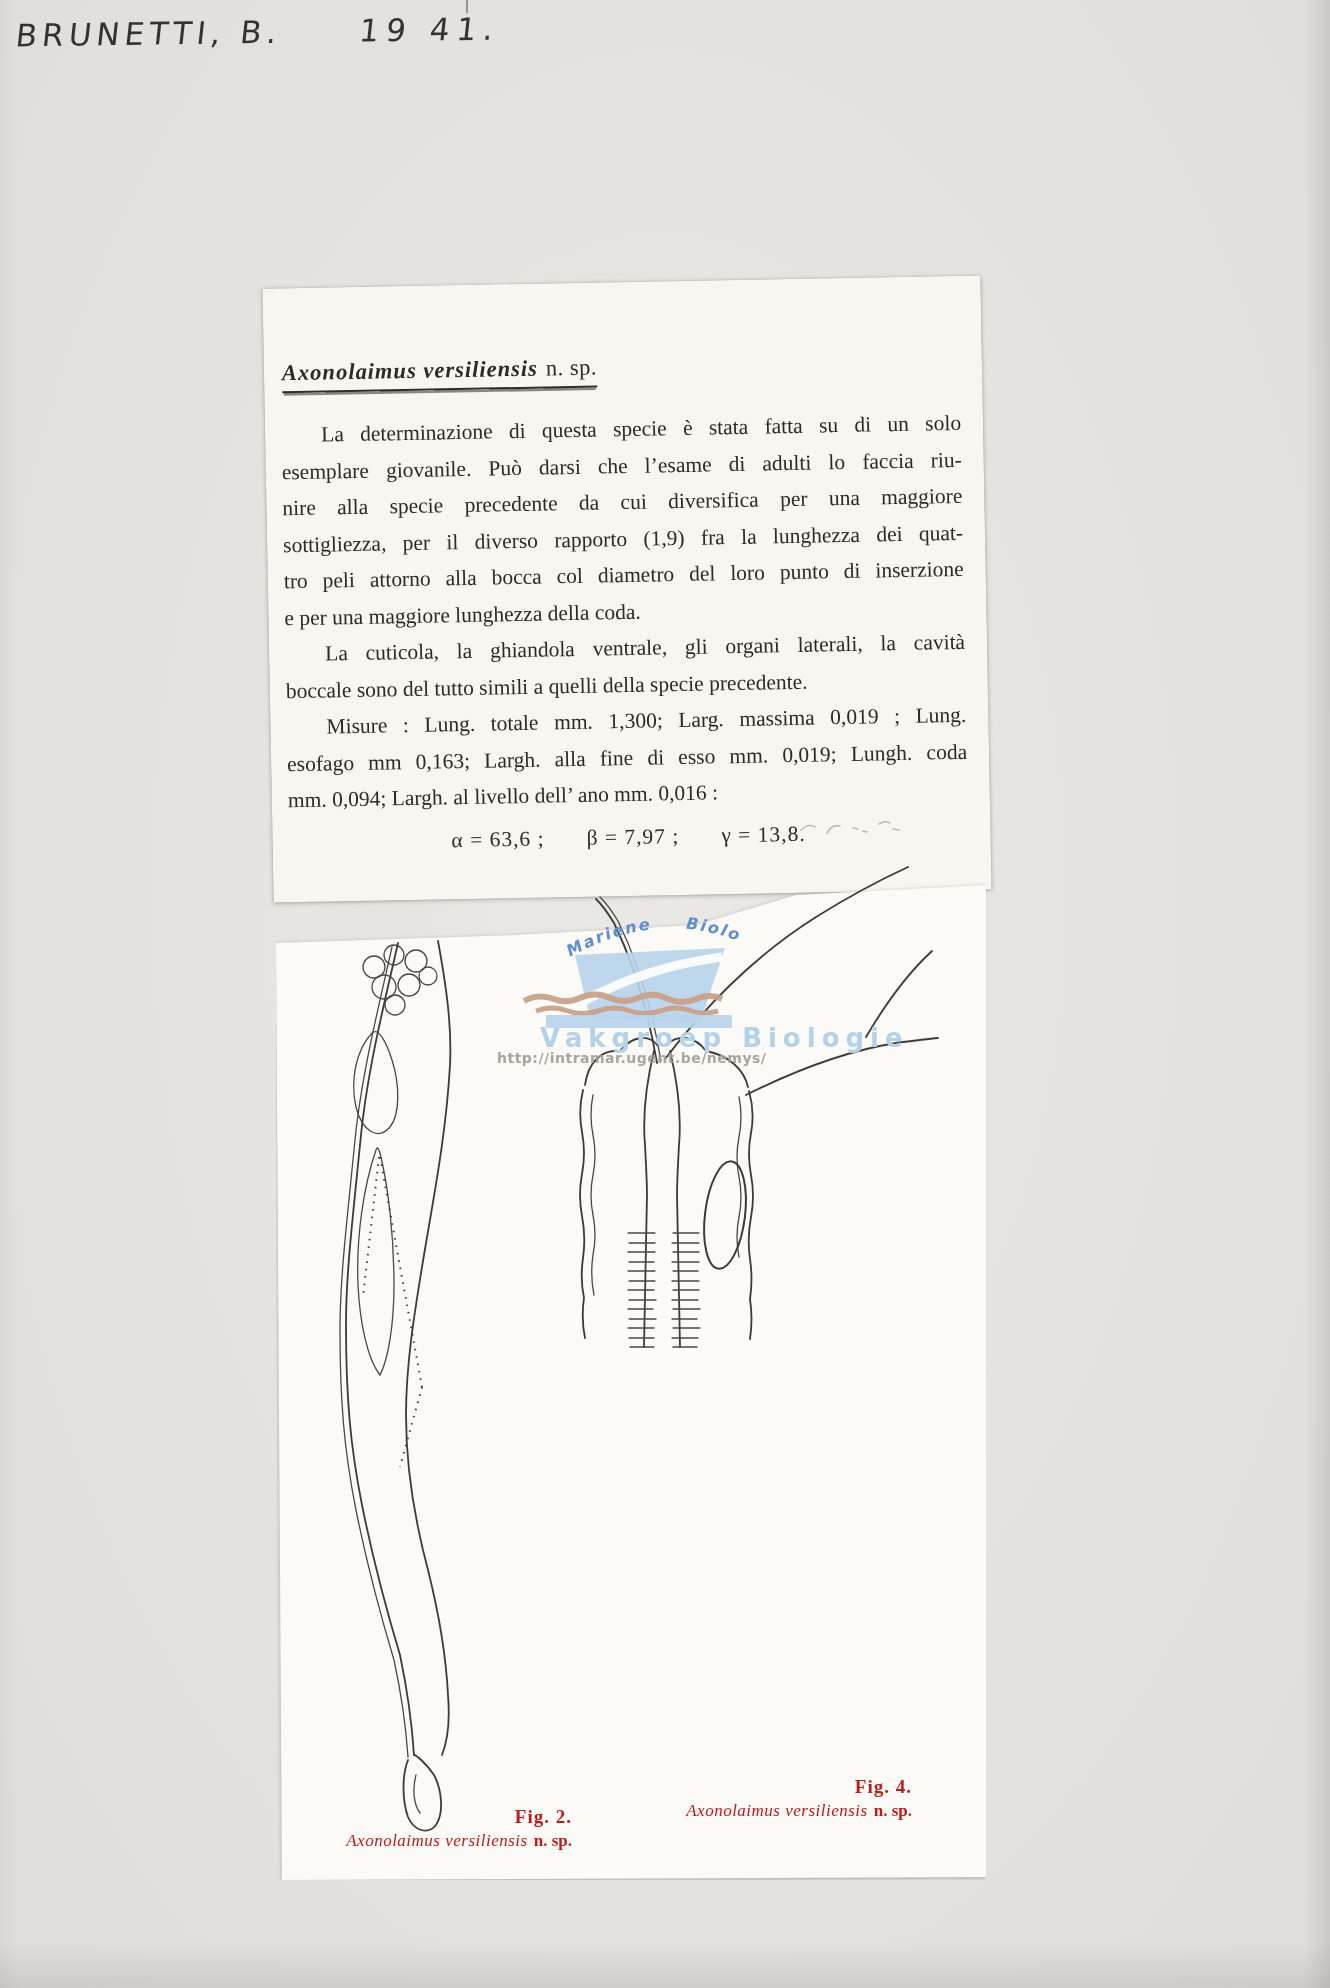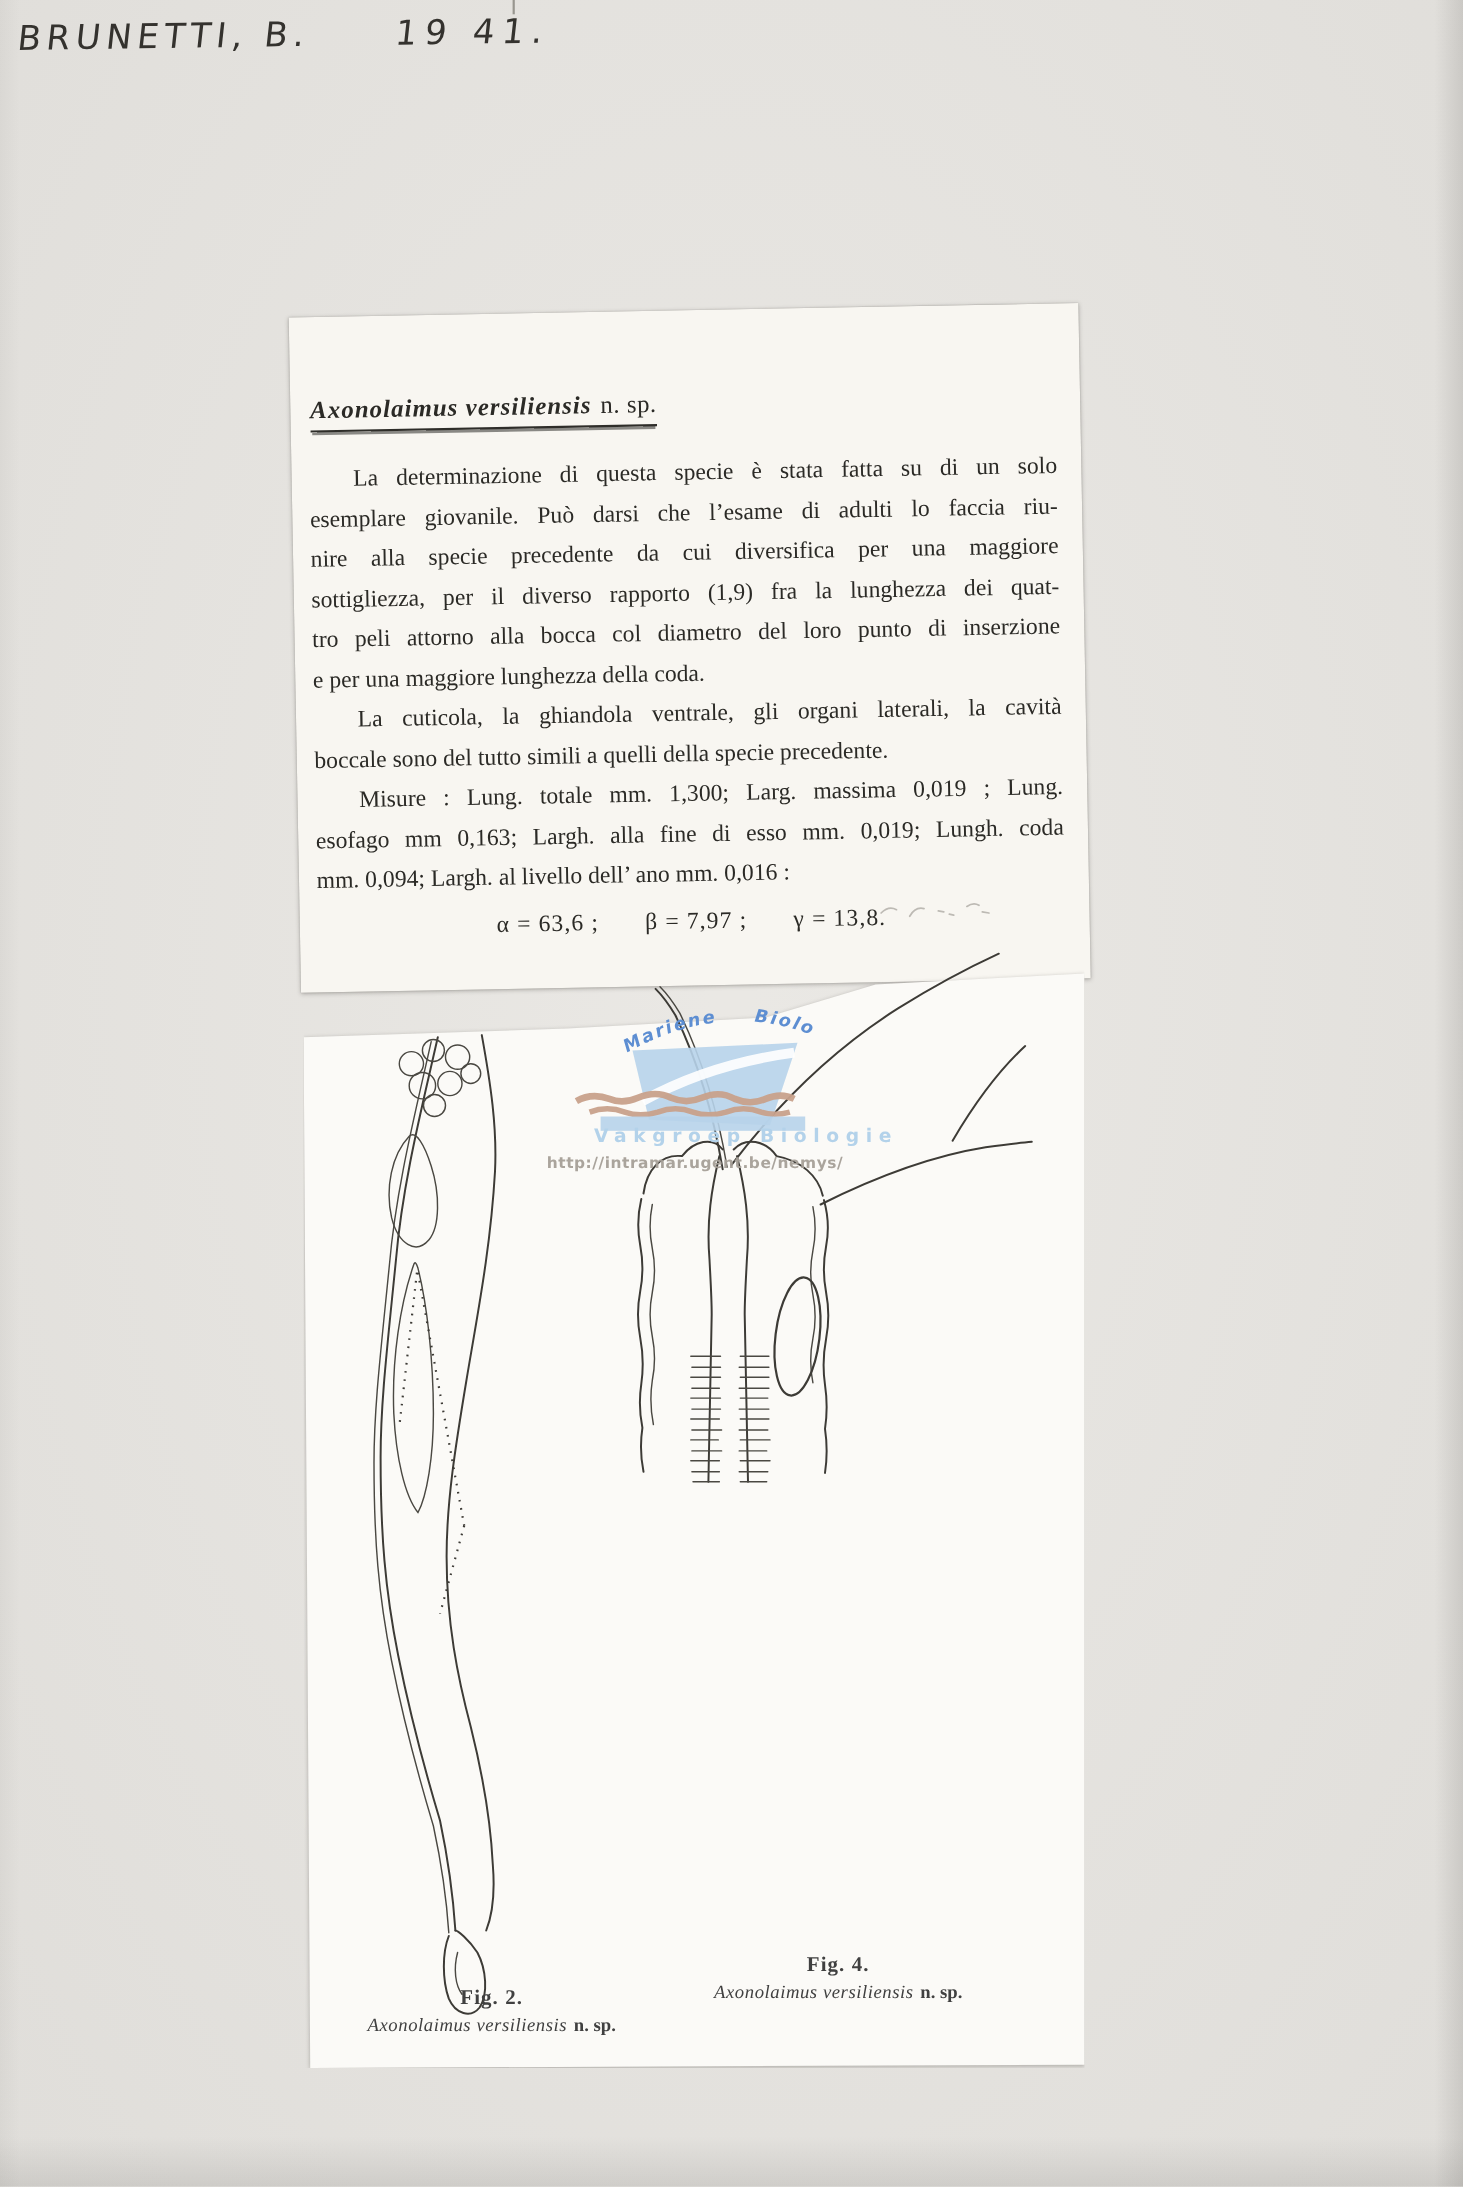--- a/index.html
+++ b/index.html
@@ -66,31 +66,31 @@
   .dotted{stroke:#3d3b36;stroke-width:2;fill:none;stroke-dasharray:1.5 6;}
 
   
   .wm-svg{position:absolute;left:496px;top:905px;}
   .arc-text{
     font-family:"DejaVu Sans", sans-serif;font-size:16px;font-weight:bold;font-style:italic;
     fill:#5d8ed2;letter-spacing:2px;word-spacing:26px;
   }
   .wm-group{
     position:absolute;left:540px;top:1023px;width:240px;
-    font-family:"DejaVu Sans", sans-serif;font-size:17px;font-weight:bold;
+    font-family:"DejaVu Sans", sans-serif;font-size:26px;font-weight:bold;
     color:#b3d2ea;letter-spacing:6px;white-space:nowrap;
   }
   .wm-url{
     position:absolute;left:497px;top:1050px;width:300px;
     font-family:"DejaVu Sans", sans-serif;font-size:14px;font-weight:bold;
     color:#a6a098;letter-spacing:0.5px;white-space:nowrap;opacity:0.95;
   }
 
   
-  .caption{position:absolute;text-align:center;color:#404040;}
+  .caption{position:absolute;text-align:right;color:#b91c1c;}
   .caption .figlabel{font-size:19px;font-weight:600;letter-spacing:1px;}
   .caption .figspecies{font-size:17px;margin-top:3px;}
   .caption .figspecies .sp{font-style:italic;letter-spacing:0.5px;}
   .caption .figspecies .suf{font-style:normal;font-weight:600;margin-left:6px;}
   .caption-fig3{left:322px;top:1806px;width:250px;}
   .caption-fig4{left:612px;top:1776px;width:300px;}
 </style>
 </head>
 <body>
 

